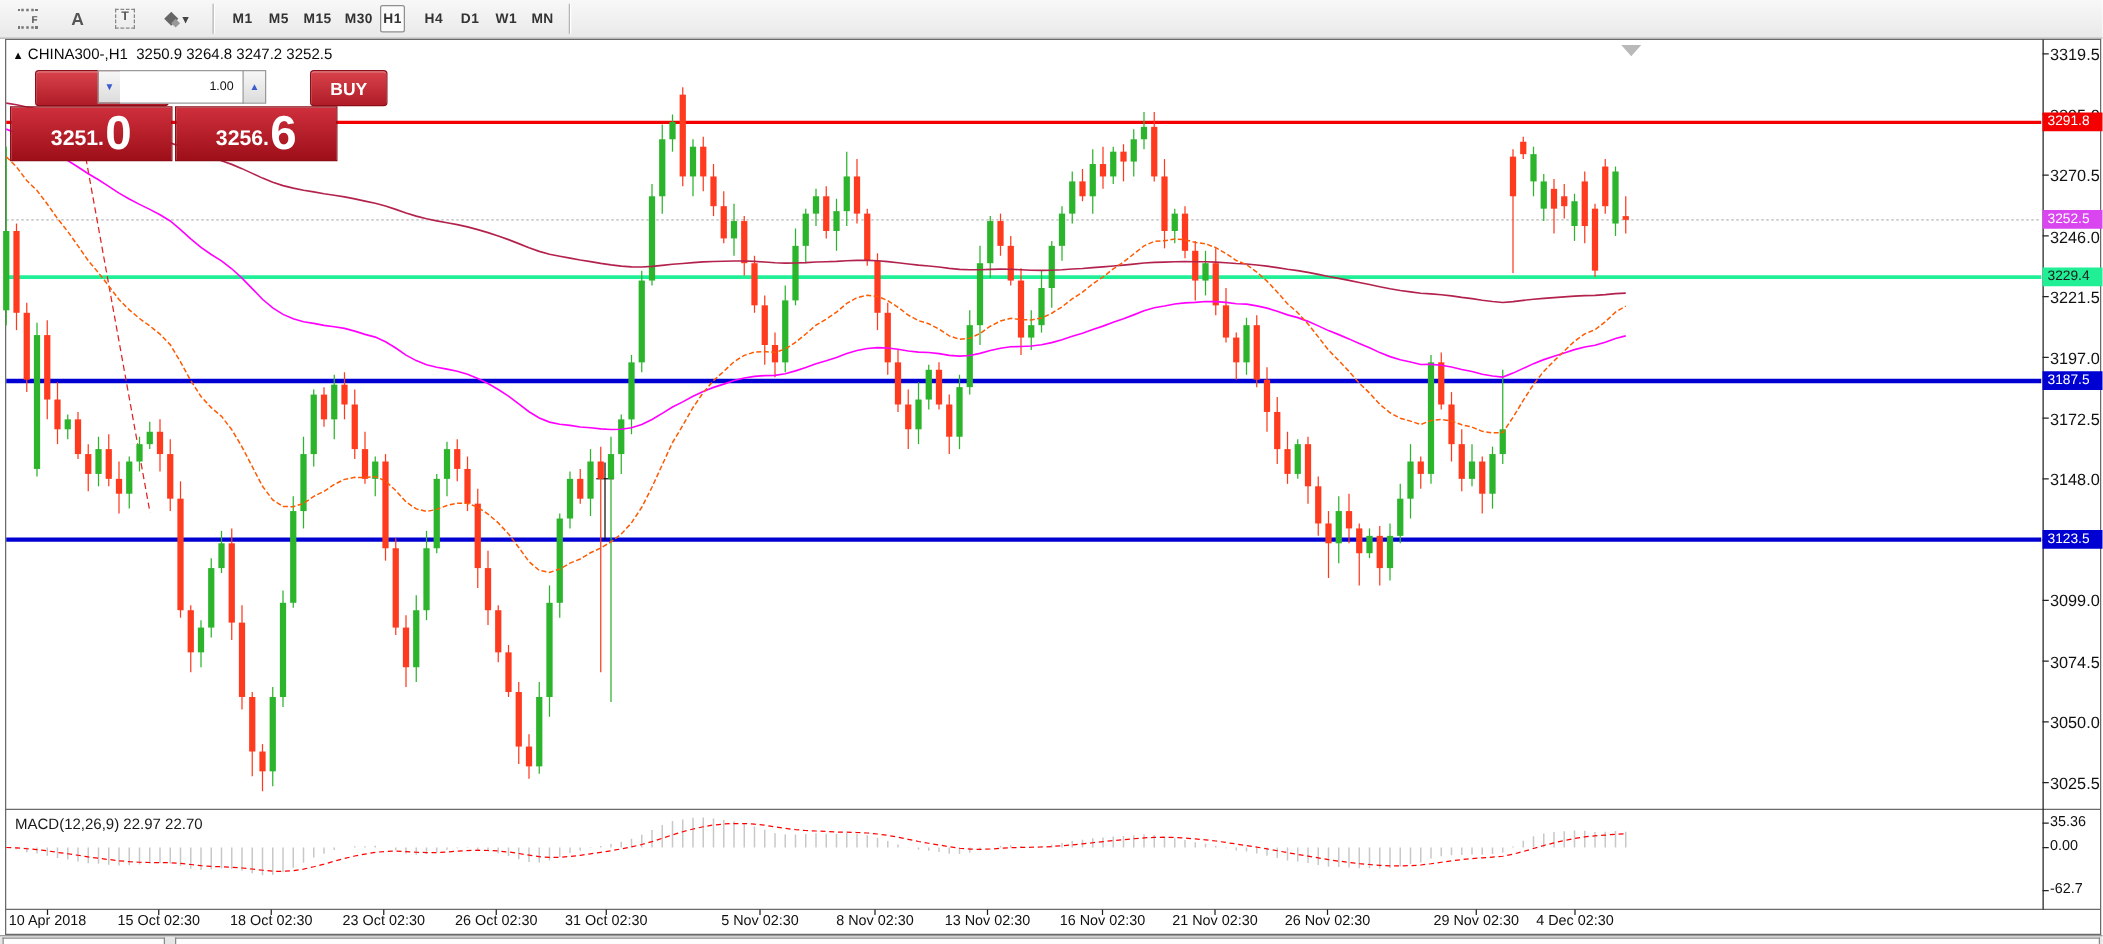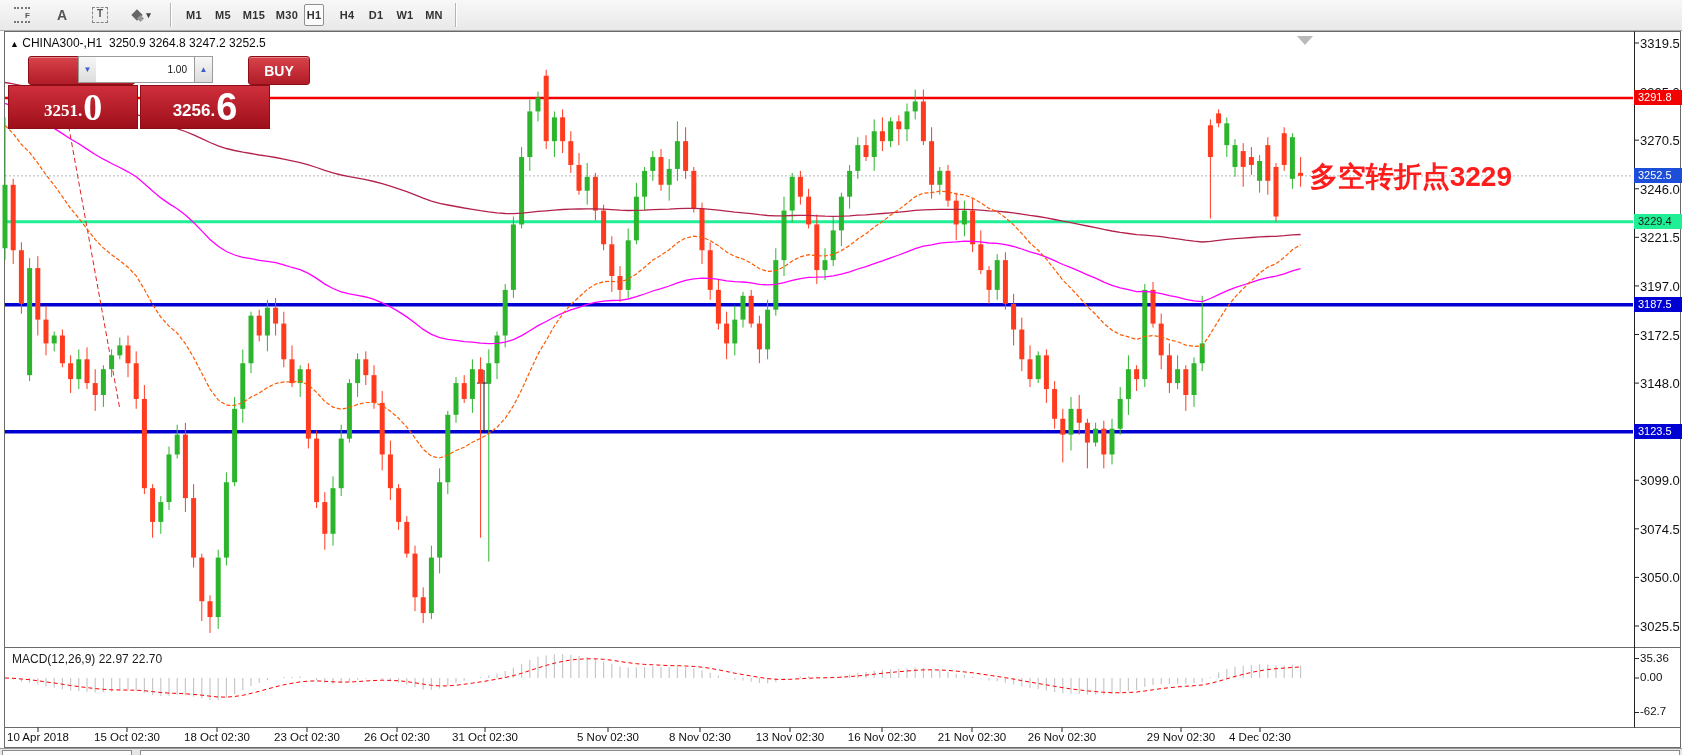--- a/index.html
+++ b/index.html
@@ -35,21 +35,21 @@
     border:1px solid #9a9a9a;box-sizing:border-box;display:flex;align-items:center;justify-content:center;
     color:#3b5bd0;font-size:8px;}
   #spin-down{left:70px;}
   #spin-up{left:186px;}
   #volume-input{position:absolute;left:88px;top:0;width:99px;height:27px;box-sizing:border-box;
     border:1px solid #9a9a9a;border-left:none;border-right:none;text-align:right;padding-right:8px;
     font-size:10px;font-family:"Liberation Sans",sans-serif;color:#111;}
   .quote-panel{position:absolute;top:29px;width:130px;height:44px;color:#fff;
     background:linear-gradient(#cf2f3c,#9d0f19);border:1px solid #8d0e17;box-sizing:border-box;
     display:flex;align-items:flex-end;justify-content:center;padding-bottom:2px;}
-  #sell-quote{left:0;font-family:Liberation Serif, serif;}
+  #sell-quote{left:0;}
   #buy-quote{left:132px;}
   .q-main{font-size:17px;font-weight:bold;line-height:30px;}
   .q-big{font-size:38px;font-weight:bold;line-height:38px;margin-left:1px;}
   
   .ptick{position:absolute;z-index:3;font-size:13px;color:#111;}
   .badge{position:absolute;z-index:4;left:1634px;width:48px;height:15px;line-height:15px;
     font-size:11px;padding-left:4px;box-sizing:border-box;}
   .tlabel{position:absolute;z-index:3;top:731px;transform:translateX(-50%);font-size:11.5px;color:#111;white-space:nowrap;}
   .mlabel{position:absolute;z-index:3;left:1640px;font-size:11.5px;color:#111;}
   #macd-label{position:absolute;left:12px;top:652px;z-index:3;font-size:12px;color:#1a1a1a;}
@@ -647,21 +647,20 @@
     <div class="quote-panel" id="sell-quote">
       <span class="q-main">3251.</span>
         <span class="q-big">0</span>
     </div>
     <div class="quote-panel" id="buy-quote">
       <span class="q-main">3256.</span>
         <span class="q-big">6</span>
     </div>
   </div>
 
-  <div id="annotation">多空转折点3229</div>
 
   <div id="macd-label">MACD(12,26,9) 22.97 22.70</div>
 
   <div id="labels">
       <span class="ptick" style="left: 1640px; top: 36px;">3319.5</span>
       <span class="ptick" style="left: 1640px; top: 84.5835px;">3295.0</span>
       <span class="ptick" style="left: 1640px; top: 133.167px;">3270.5</span>
       <span class="ptick" style="left: 1640px; top: 181.75px;">3246.0</span>
       <span class="ptick" style="left: 1640px; top: 230.334px;">3221.5</span>
       <span class="ptick" style="left: 1640px; top: 278.918px;">3197.0</span>
@@ -683,21 +682,21 @@
       <span class="tlabel" style="left: 485px;">31 Oct 02:30</span>
       <span class="tlabel" style="left: 608px;">5 Nov 02:30</span>
       <span class="tlabel" style="left: 700px;">8 Nov 02:30</span>
       <span class="tlabel" style="left: 790px;">13 Nov 02:30</span>
       <span class="tlabel" style="left: 882px;">16 Nov 02:30</span>
       <span class="tlabel" style="left: 972px;">21 Nov 02:30</span>
       <span class="tlabel" style="left: 1062px;">26 Nov 02:30</span>
       <span class="tlabel" style="left: 1181px;">29 Nov 02:30</span>
       <span class="tlabel" style="left: 1260px;">4 Dec 02:30</span>
       <span class="badge" style="top: 90.4291px; background: rgb(244, 0, 0); color: rgb(255, 255, 255);">3291.8</span>
-      <span class="badge" style="top: 168.361px; background: #1d4ed8; color: rgb(255, 255, 255);">3252.5</span>
+      <span class="badge" style="top: 168.361px; background: #d946ef; color: rgb(255, 255, 255);">3252.5</span>
       <span class="badge" style="top: 214.168px; background: rgb(32, 239, 150); color: rgb(26, 26, 26);">3229.4</span>
       <span class="badge" style="top: 297.256px; background: rgb(0, 0, 210); color: rgb(255, 255, 255);">3187.5</span>
       <span class="badge" style="top: 424.168px; background: rgb(0, 0, 210); color: rgb(255, 255, 255);">3123.5</span>
     </div>
 
   <div id="tabbar">
     <div id="tab-active"></div>
     <div id="tab-rest"></div>
   </div>
 </div>

